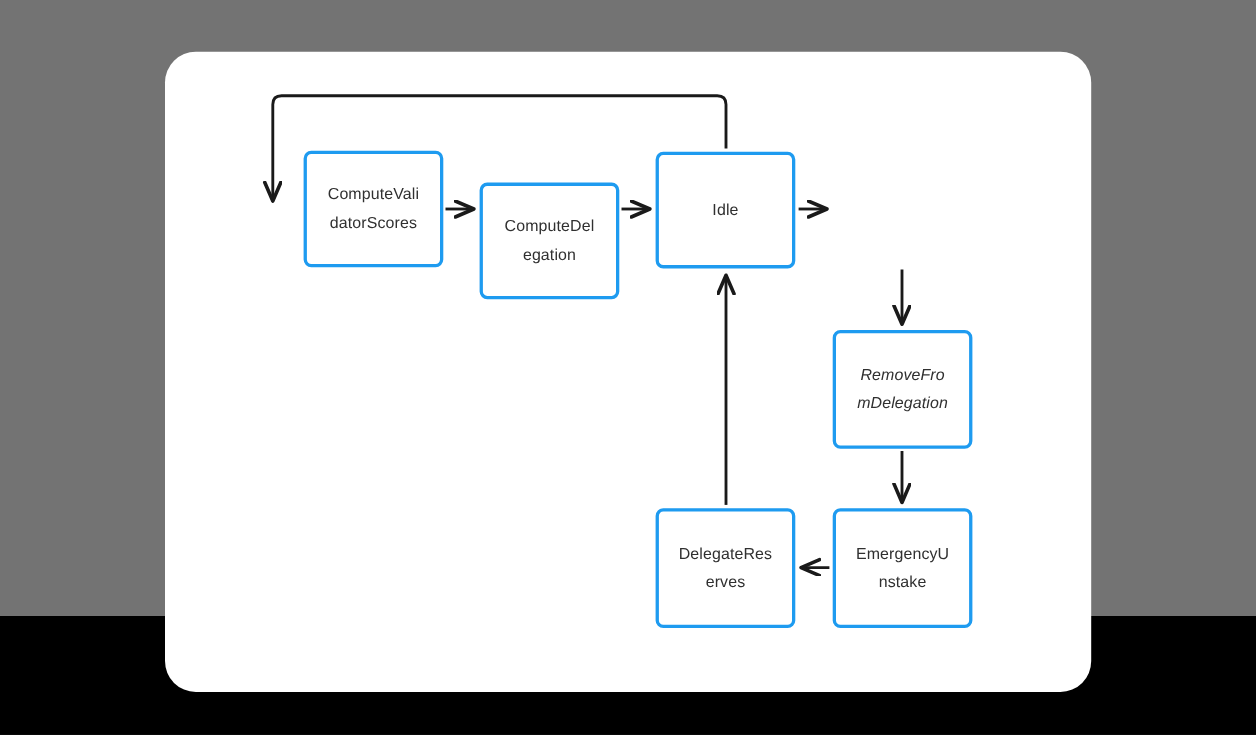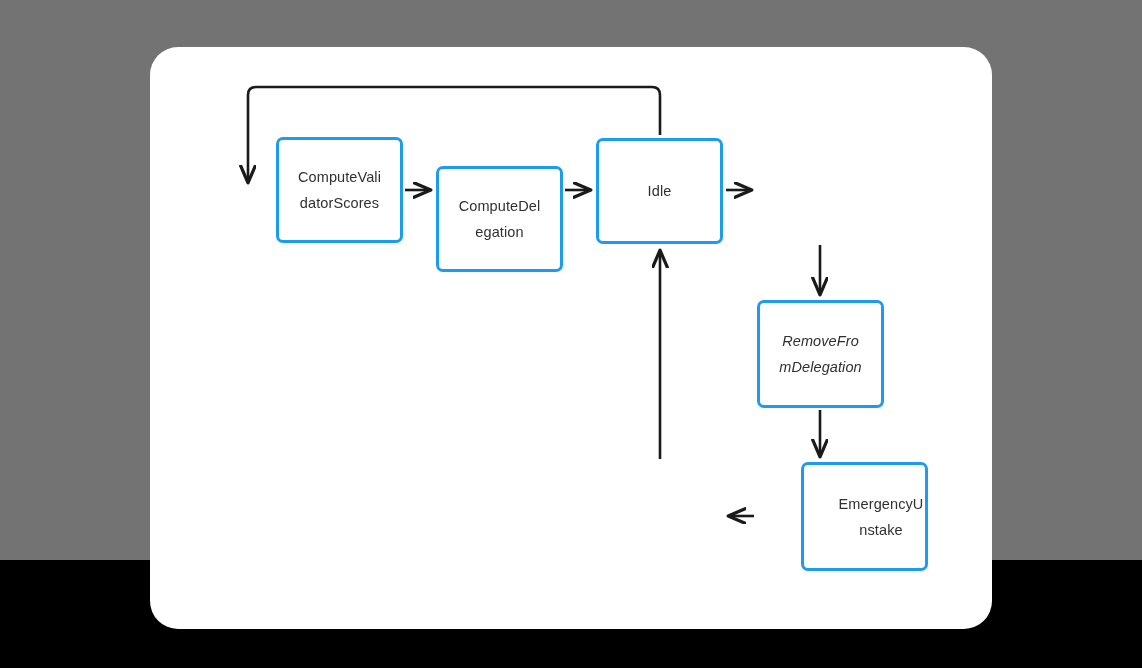--- a/index.html
+++ b/index.html
@@ -59,21 +59,21 @@
   }
   .node.wide .node-label {
     word-break: normal;
   }
   
   #node-computevalidatorscores { left: 276px; top: 137px; width: 127px; height: 106px; }
   #node-computedelegation      { left: 436px; top: 137px; width: 127px; height: 106px; margin-top: 29px; }
   #node-idle                   { left: 596px; top: 138px; width: 127px; height: 106px; }
   #node-recomputescores        { left: 757px; top: 138px; width: 127px; height: 106px; }
   #node-removefromdelegation   { left: 757px; top: 300px; width: 127px; height: 108px; font-style: italic; }
-  #node-emergencyunstake       { left: 801px; top: 462px; width: 127px; height: 109px; justify-content: flex-end; }
+  #node-emergencyunstake       { left: 757px; top: 462px; width: 127px; height: 109px; }
   #node-delegatereserves       { left: 596px; top: 462px; width: 127px; height: 109px; }
 </style>
 </head>
 <body>
 
 <div id="stage">
 
   <div id="card"></div>
 
   <svg id="diagram" viewBox="0 0 1142 668" xmlns="http://www.w3.org/2000/svg">
@@ -117,14 +117,17 @@
 
 
   <div class="node" id="node-removefromdelegation">
     <span class="node-label">RemoveFromDelegation</span>
   </div>
 
   <div class="node wide" id="node-emergencyunstake">
     <span class="node-label">EmergencyUnstake</span>
   </div>
 
+  <div class="node" id="node-delegatereserves">
+    <span class="node-label">DelegateReserves</span>
+  </div>
 
 </div>
 
 </body></html>

